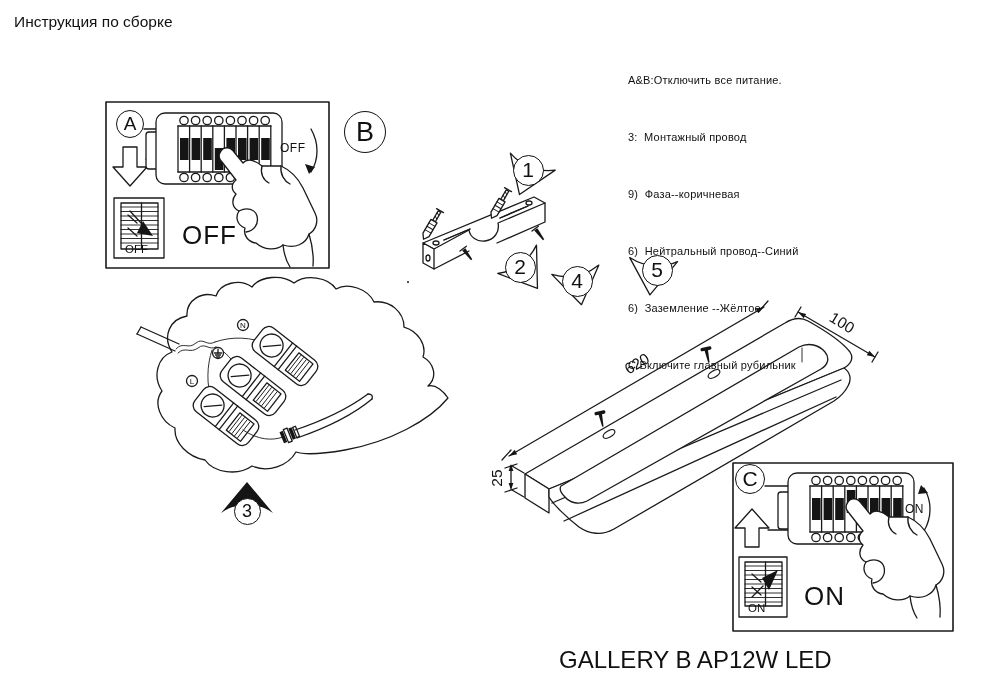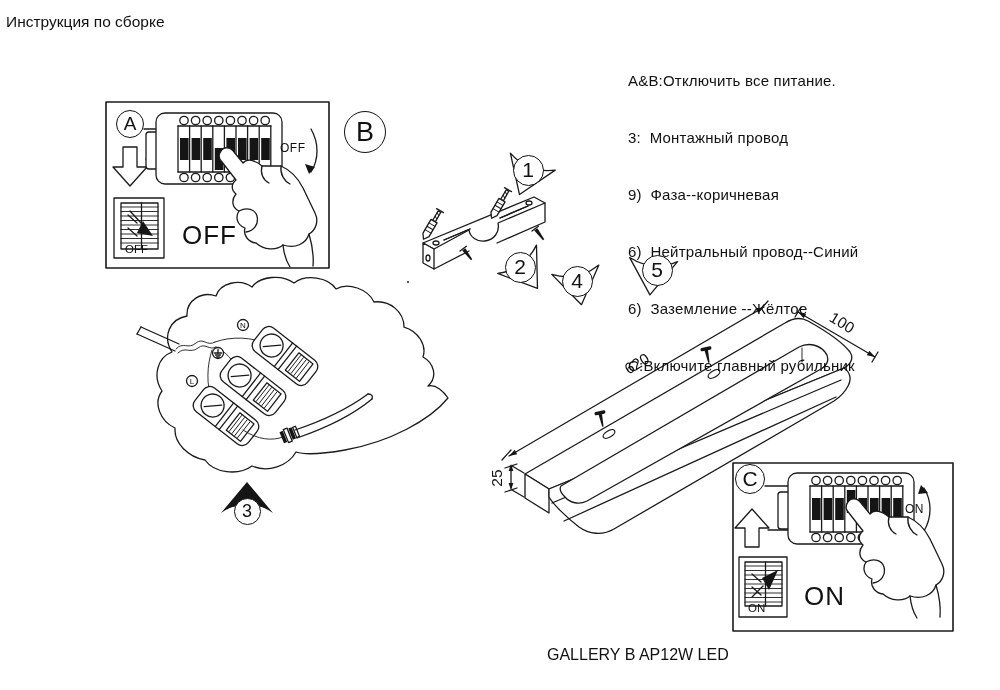--- a/index.html
+++ b/index.html
@@ -8,31 +8,31 @@
   .art{position:absolute;left:0;top:0;}
   .art path,.art rect,.art line,.art circle,.art ellipse,.art polyline{
     stroke:#1a1a1a;stroke-width:1.3;fill:none;stroke-linecap:round;stroke-linejoin:round;}
   .art .fillw{fill:#fff;}
   .art .fillk{fill:#151515;stroke:none;}
   .art .nofill{fill:none;}
   .art .box{stroke-width:1.6;fill:none;}
   .art .thin{stroke-width:0.9;}
   .txt{position:absolute;white-space:pre;color:#111;}
   .title{font-size:15.5px;}
-  .instr{line-height:19px;font-size:15px;letter-spacing:.2px;}
+  .instr{line-height:19px;font-size:11px;letter-spacing:.2px;}
   .badge{position:absolute;background:#fff;border:1.6px solid #111;border-radius:50%;
          display:flex;align-items:center;justify-content:center;box-sizing:border-box;}
   .dim{width:44px;text-align:center;font-size:15.5px;}
   .stateSmall{font-size:12px;letter-spacing:.5px;}
   .stateBig{font-size:26px;letter-spacing:1px;}
   .iconCap{font-size:11.5px;}
   .tinyLetter{position:absolute;width:12px;height:12px;display:flex;align-items:center;
               justify-content:center;font-size:8px;}
   .footLabel{font-size:17px;}
-  .footValue{font-size:16px;}
+  .footValue{font-size:24px;margin-left:12px;}
 </style>
 </head>
 <body>
 
 <div class="canvas">
 
 <svg class="art" width="1000" height="690" viewBox="0 0 1000 690">
   <defs>
     <pattern id="stip" width="3.6" height="3.6" patternUnits="userSpaceOnUse">
       <rect width="3.6" height="3.6" fill="#fff"></rect>
@@ -295,21 +295,21 @@
     <line x1="511" y1="466" x2="511" y2="488"></line>
     <path d="M 511,464 L 508.6,471 L 513.4,471 Z" class="fillk"></path>
     <path d="M 511,490 L 508.6,483 L 513.4,483 Z" class="fillk"></path>
     <line x1="505" y1="468" x2="517" y2="464"></line>
     <line x1="505" y1="492" x2="517" y2="488"></line>
     <line x1="512" y1="466" x2="524" y2="473"></line>
     <line x1="512" y1="490" x2="524" y2="497"></line>
   </g>
 </svg>
 
-<div class="txt title" style="left:6px;top:13px;">Инструкция по сборке</div>
+<div class="txt title" style="left:14px;top:13px;">Инструкция по сборке</div>
 
 <div class="txt instr" style="left:628px;top:33px;">
   <div>A&amp;B:Отключить все питание.</div>
   <div>3:  Монтажный провод</div>
   <div>9)  Фаза--коричневая</div>
   <div>6)  Нейтральный провод--Синий</div>
   <div>6)  Заземление --Жёлтое</div>
   <div>C:Включите главный рубильник</div>
 </div>
 

